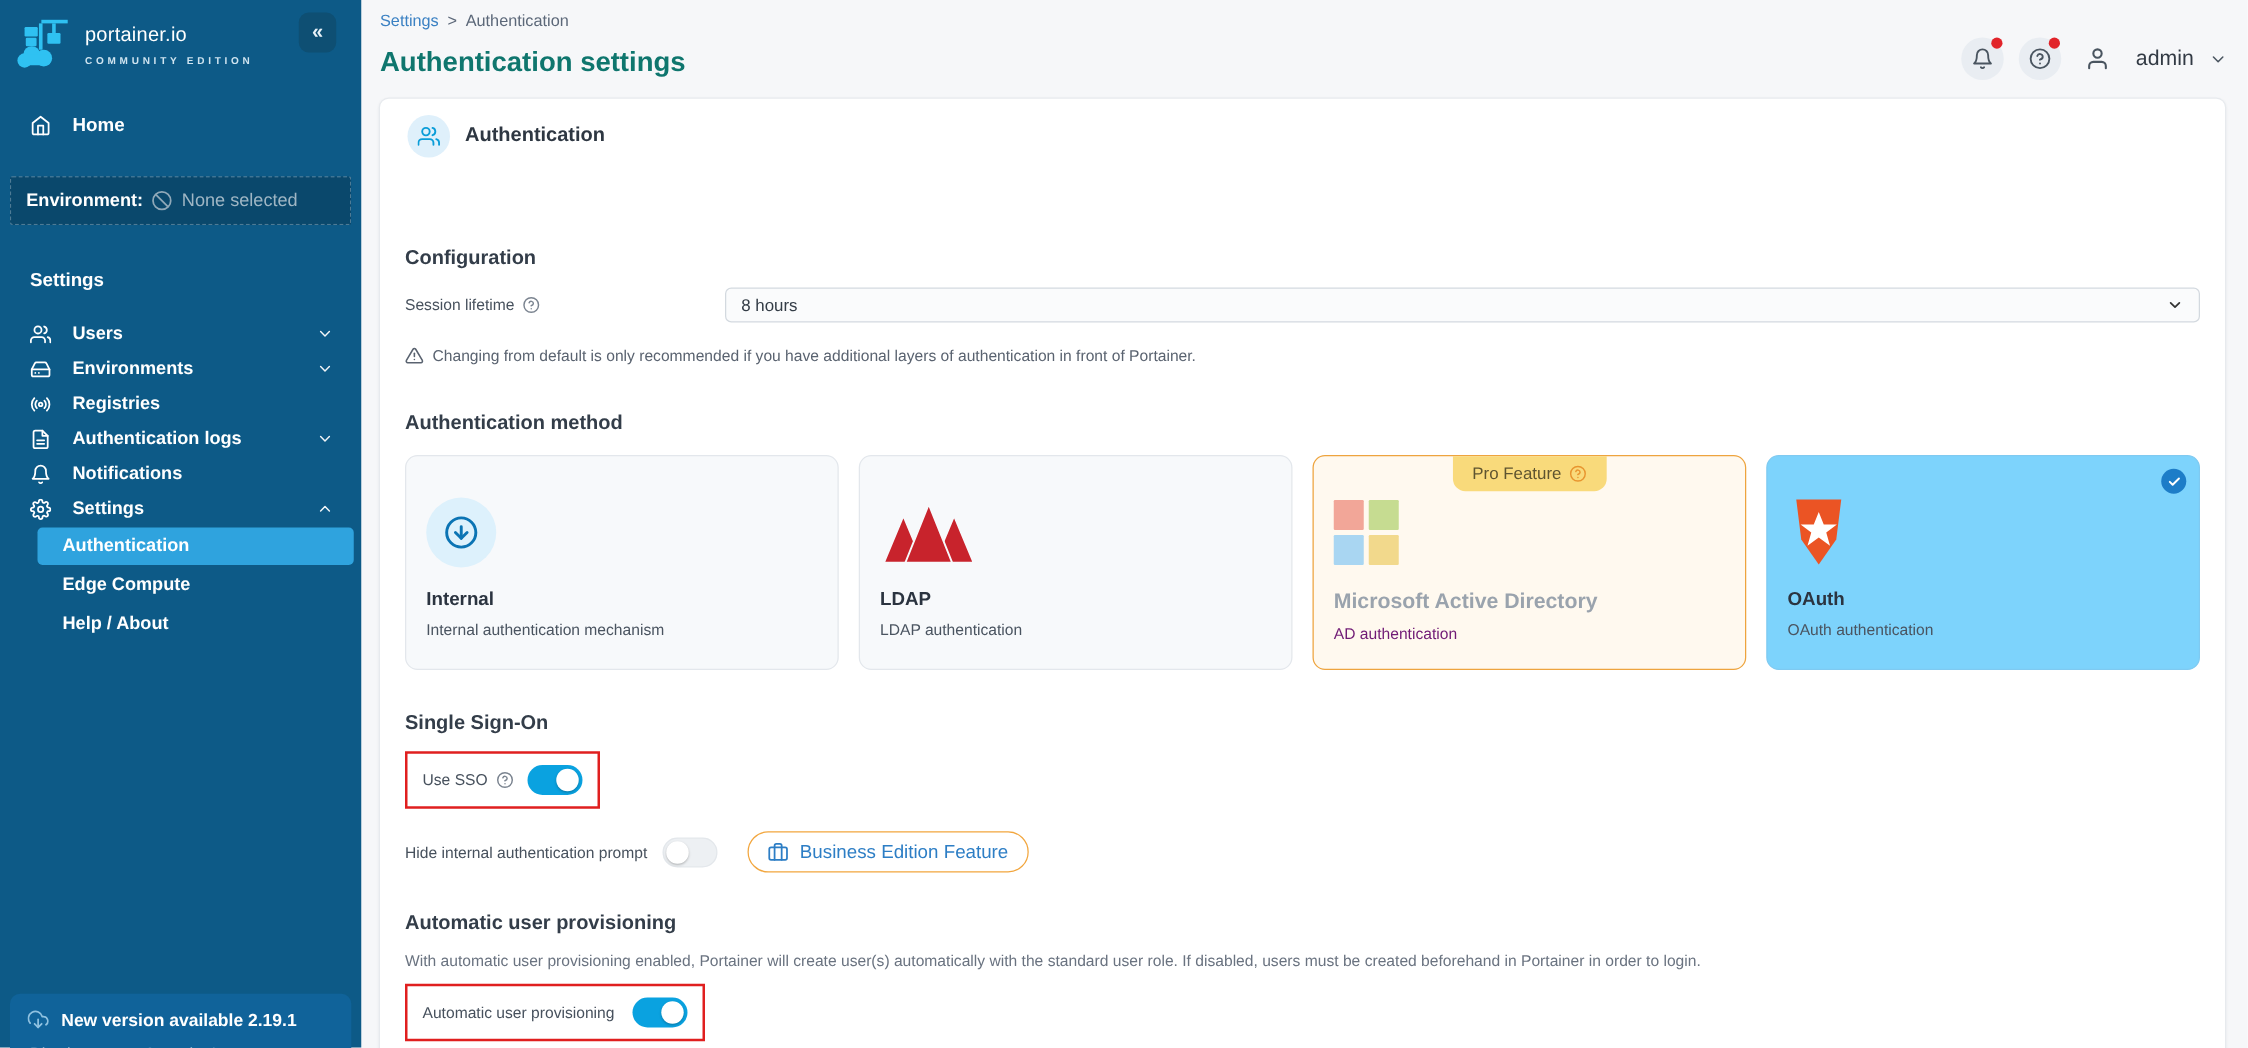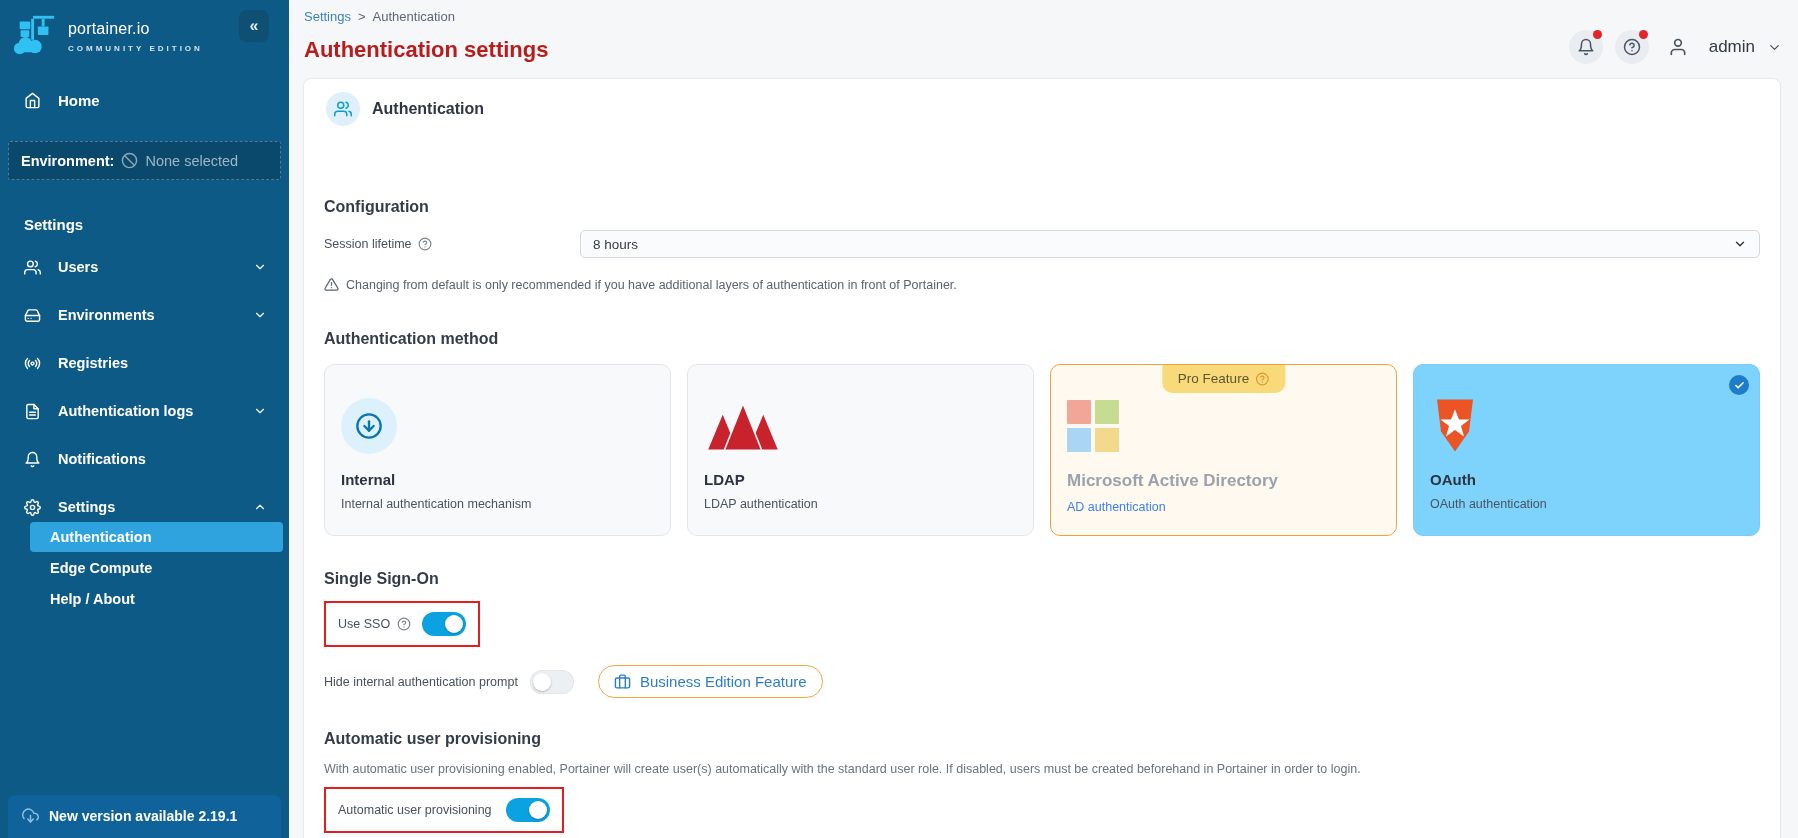--- a/index.html
+++ b/index.html
@@ -12,34 +12,34 @@
   .logo-title { font-size:16px; font-weight:400; letter-spacing:.2px; line-height:26px; margin-top:4px; }
   .logo-sub { font-size:8px; letter-spacing:3px; color:#cfe4f0; margin-top:2px; font-weight:600; }
   .collapse-btn { position:absolute; top:10px; right:20px; width:30px; height:32px; background:#0e4f73; border-radius:8px; color:#e8f2f8; font-size:16px; font-weight:700; display:flex; align-items:center; justify-content:center; cursor:pointer; }
   .nav-home { margin-top:26px; display:flex; align-items:center; gap:17px; padding:8px 20px 8px 24px; font-size:15px; font-weight:600; }
   .env-box { margin:24px 8px 0; background:rgba(0,0,0,.2); border:1px dashed rgba(255,255,255,.28); border-radius:2px; padding:10px 12px; font-size:14.5px; display:flex; align-items:center; gap:7px; }
   .env-label { font-weight:700; }
   .env-value { color:#9fb6c4; }
   .env-box .ban { color:#8fa8b8; }
   .side-section-title { margin-top:36px; padding-left:24px; font-size:15px; font-weight:600; }
   .nav-list { margin-top:20px; }
-  .nav-item { display:flex; align-items:center; gap:17px; padding:0 22px 0 24px; height:28px; font-size:14.5px; font-weight:600; cursor:pointer;margin-top:20px; }
+  .nav-item { display:flex; align-items:center; gap:17px; padding:0 22px 0 24px; height:28px; font-size:14.5px; font-weight:600; cursor:pointer; }
   .nav-item .chev { margin-left:auto; opacity:.95; }
   .sub-item { height:30px; display:flex; align-items:center; margin:1px 6px 1px 30px; padding-left:20px; border-radius:4px; font-size:14.5px; font-weight:600; cursor:pointer; }
   .sub-item.active { background:#2fa3de; }
   .version-box { position:absolute; top:795px; left:8px; right:8px; background:#10639a; border-radius:8px; padding:12px 14px; }
   .version-row { display:flex; align-items:center; gap:10px; font-size:14px; font-weight:600; }
   .version-links { display:flex; gap:46px; margin-top:11px; font-size:13px; color:#9cc3dd; padding-left:2px; }
 
   
   .content { position:absolute; left:289px; top:0; right:0; height:838px; }
   .page-header { display:flex; justify-content:space-between; padding:9px 16px 0 15px; }
   .breadcrumb { font-size:13px; color:#5c6879; display:flex; gap:7px; align-items:center; }
   .breadcrumb .link { color:#3b81c3; cursor:pointer; }
-  .page-title { font-size:22px; font-weight:700; color:#b91c1c; margin-top:13px; }
+  .page-title { font-size:22px; font-weight:700; color:#0f766e; margin-top:13px; }
   .header-actions { display:flex; align-items:center; gap:12px; margin-top:21px; }
   .icon-circle { width:34px; height:34px; border-radius:50%; background:#e9edf2; color:#4a5560; display:flex; align-items:center; justify-content:center; position:relative; cursor:pointer; }
   .red-dot { position:absolute; top:0; right:1px; width:9px; height:9px; border-radius:50%; background:#e1242a; }
   .admin-name { font-size:17px; color:#323a44; margin-left:2px; }
   .admin-chev { color:#4a5560; cursor:pointer; }
 
   .card { margin:14px 17px 0 14px; background:#fff; border:1px solid #e7eaee; border-radius:8px; padding:0 20px; height:900px; box-shadow:0 1px 2px rgba(30,40,60,.04); }
   .widget-header { display:flex; align-items:center; gap:12px; padding:13px 2px; }
   .widget-icon { width:34px; height:34px; border-radius:50%; background:#dff0fb; color:#0b9dd8; display:flex; align-items:center; justify-content:center; }
   .widget-title { font-size:16px; font-weight:700; color:#2e3742; }
@@ -53,21 +53,21 @@
 
   .h-method { margin-top:38px; }
   .methods { display:flex; gap:16px; margin-top:16px; }
   .method-card { flex:1; position:relative; background:#f7f9fb; border:1px solid #e3e7ec; border-radius:10px; padding:32px 16px 0; height:172px; cursor:pointer; }
   .m-icon-zone { height:58px; display:flex; align-items:center; }
   .internal-circle { width:56px; height:56px; border-radius:50%; background:#ddf1fc; color:#0b74b4; display:flex; align-items:center; justify-content:center; }
   .m-name { margin-top:16px; font-size:15px; font-weight:700; color:#2b3440; }
   .m-desc { margin-top:9px; font-size:12.5px; color:#4a5460; }
   .method-card.pro { background:#fff9ef; border-color:#eea43e; }
   .method-card.pro .m-name { color:#9aa3ad; font-size:17px; }
-  .method-card.pro .m-desc { color:#3b82f6; }
+  .method-card.pro .m-desc { color:#701a75; }
   .pro-badge { position:absolute; top:0; left:50%; transform:translateX(-50%); background:#f9da7b; color:#5e5430; font-size:13.5px; padding:6px 16px 7px; border-radius:0 0 10px 10px; display:flex; align-items:center; gap:6px; white-space:nowrap; }
   .pro-badge .q { color:#e8952f; }
   .method-card.selected { background:#7dd3fc; border-color:#7fcaf1; }
   .check-badge { position:absolute; top:10px; right:10px; width:20px; height:20px; border-radius:50%; background:#1d7dc8; color:#fff; display:flex; align-items:center; justify-content:center; }
   .ms-grid { display:grid; grid-template-columns:24px 24px; grid-template-rows:24px 24px; gap:4px; }
   .ms-grid div { border-radius:1px; }
   .ms-1 { background:#f2a698; } .ms-2 { background:#c6dc91; } .ms-3 { background:#a9d6f2; } .ms-4 { background:#f2d98c; }
 
   .h-sso { margin-top:34px; }
   .red-annot { display:inline-flex; align-items:center; border:2px solid #e01f1f; padding:9px 12px; margin-top:13px; }

